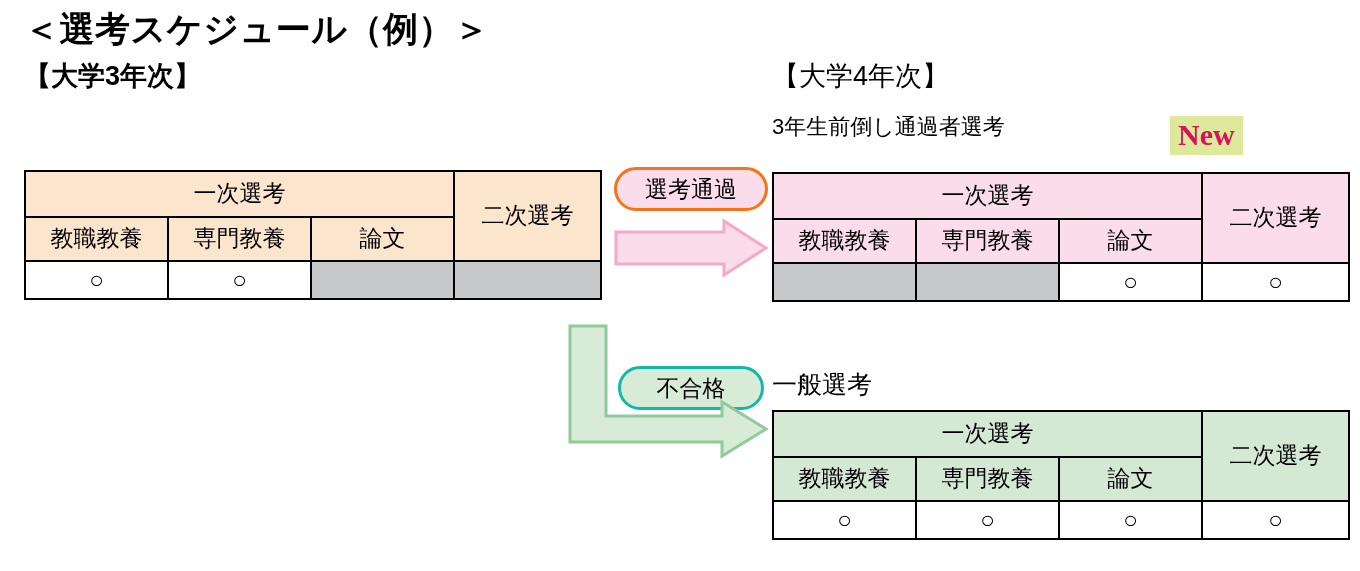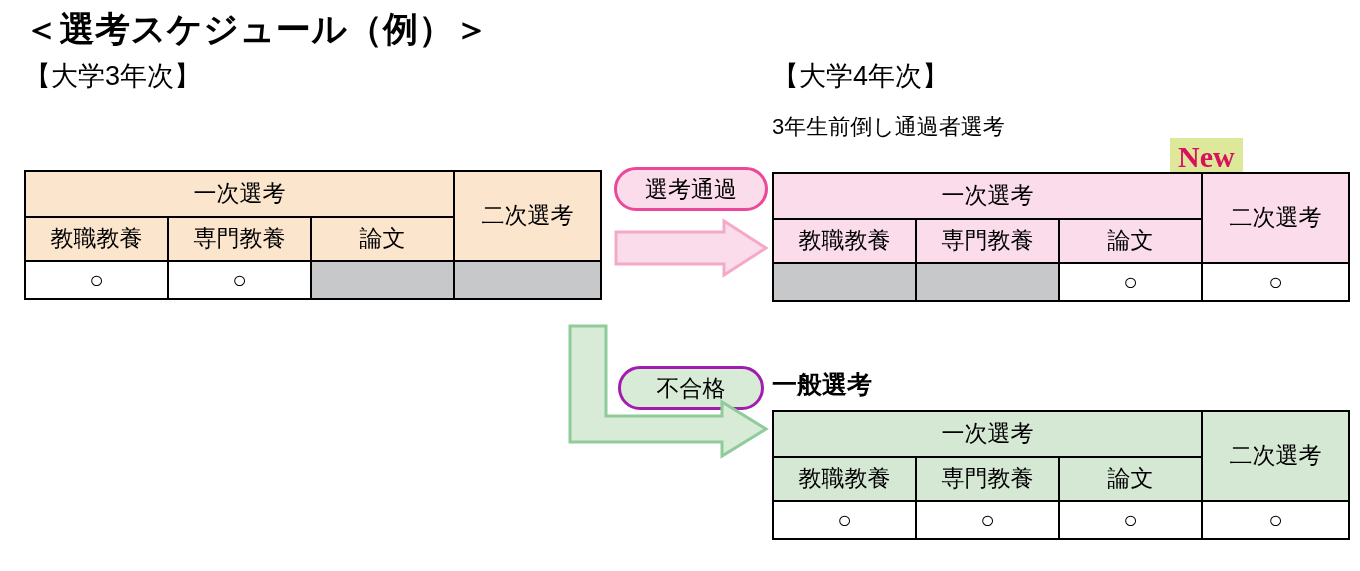--- a/index.html
+++ b/index.html
@@ -22,21 +22,21 @@
   .main-title {
     left: 24px; top: 6px;
     font-size: 35px;
     font-weight: 700;
     letter-spacing: 0.5px;
     white-space: nowrap;
   }
   .year3-title {
     left: 24px; top: 58px;
     font-size: 27px;
-    font-weight: 400;
+    font-weight: 700;
     white-space: nowrap;
   }
   .year4-title {
     left: 772px; top: 58px;
     font-size: 27px;
     font-weight: 400;
     white-space: nowrap;
   }
   .subtitle-fast {
     left: 772px; top: 112px;
@@ -47,26 +47,25 @@
   .new-badge {
     left: 1170px; top: 116px;
     background: #DDE89A;
     color: #D9105A;
     font-family: "Liberation Serif", "DejaVu Serif", serif;
     font-size: 30px;
     font-weight: 700;
     line-height: 1.0;
     padding: 4px 8px 5px 8px;
     white-space: nowrap;
-    margin-top: 22px;
   }
   .general-title {
     left: 772px; top: 368px;
     font-size: 25px;
-    font-weight: 700;
+    font-weight: 400;
     white-space: nowrap;
   }
 
   
   .sched-table {
     border-collapse: collapse;
     table-layout: fixed;
     font-size: 23px;
     font-weight: 400;
   }
@@ -108,27 +107,27 @@
     justify-content: center;
     border-radius: 999px;
     font-size: 23px;
     font-weight: 400;
     white-space: nowrap;
   }
   #pill-pass {
     left: 614px; top: 167px;
     width: 148px; height: 38px;
     background: #FBDCEA;
-    border: 3px solid #ec4899;
+    border: 3px solid #f97316;
   }
   #pill-fail {
     left: 618px; top: 366px;
     width: 140px; height: 38px;
     background: #D8EBD6;
-    border: 3px solid #a21caf;
+    border: 3px solid #14b8a6;
   }
 
   
   #arrow-pass { left: 612px; top: 218px; }
   #arrow-fail { left: 550px; top: 320px; }
 
   .arrow-svg { display: block; }
 </style>
 </head>
 <body>

